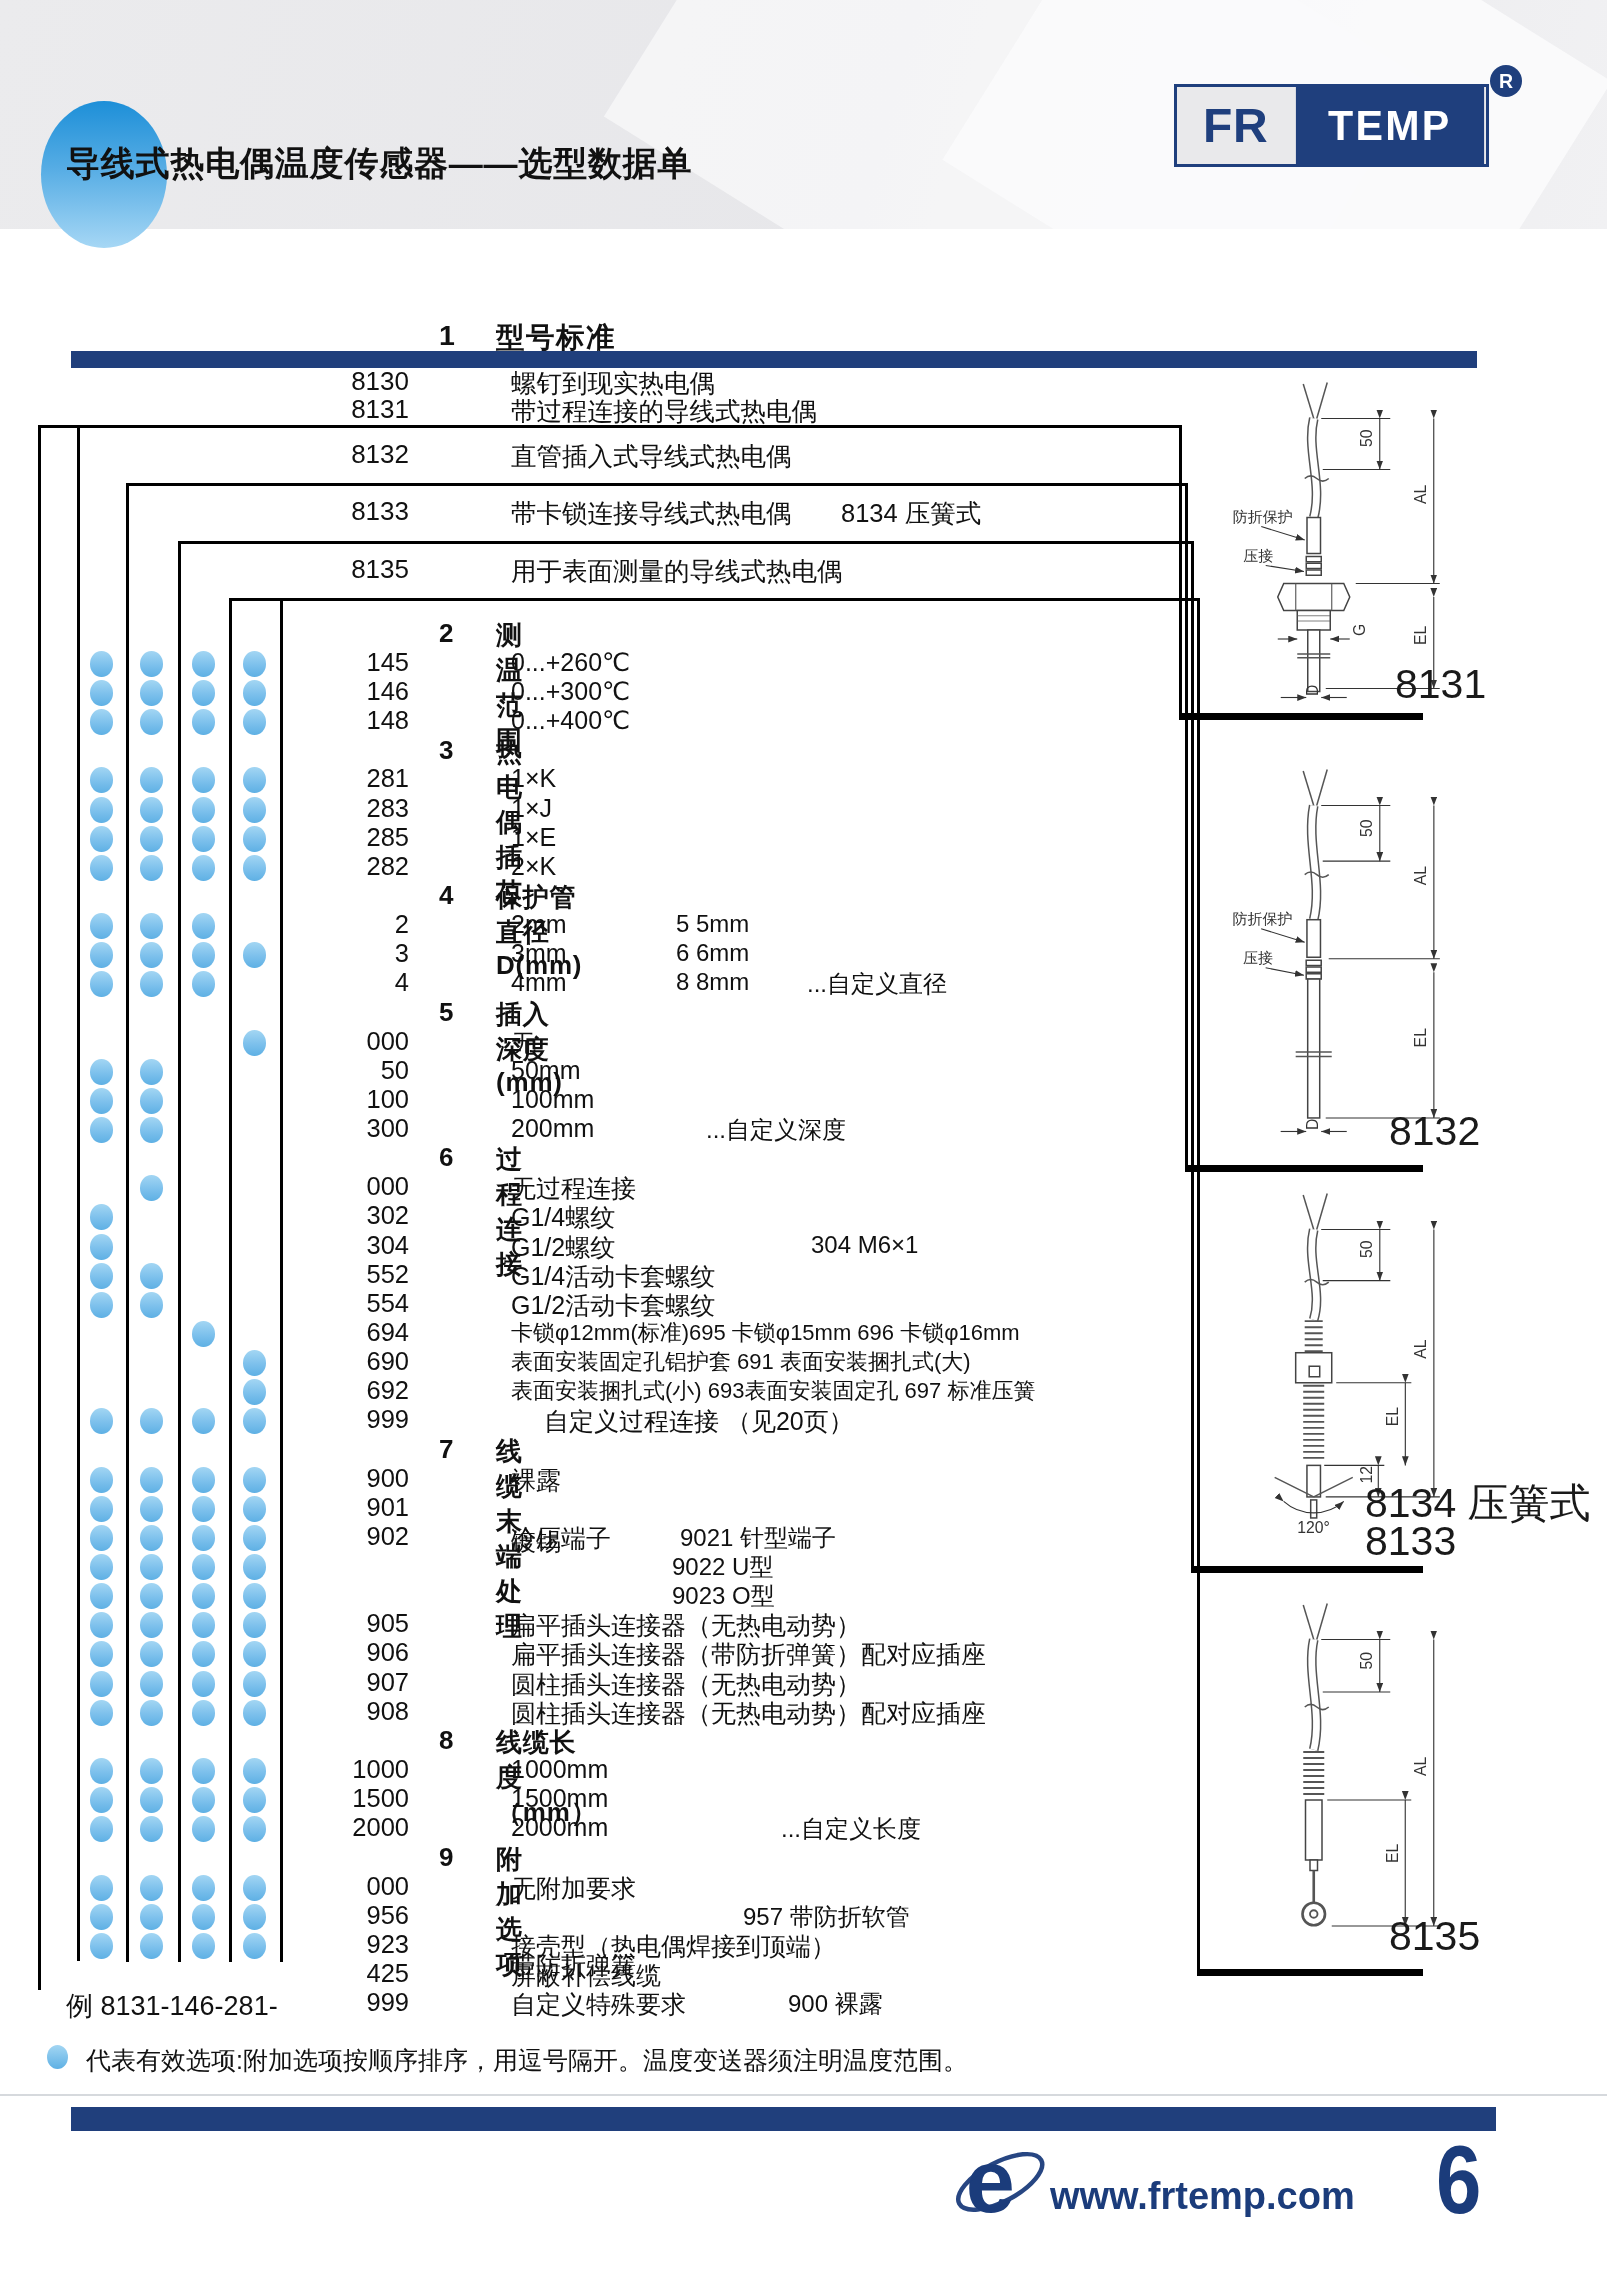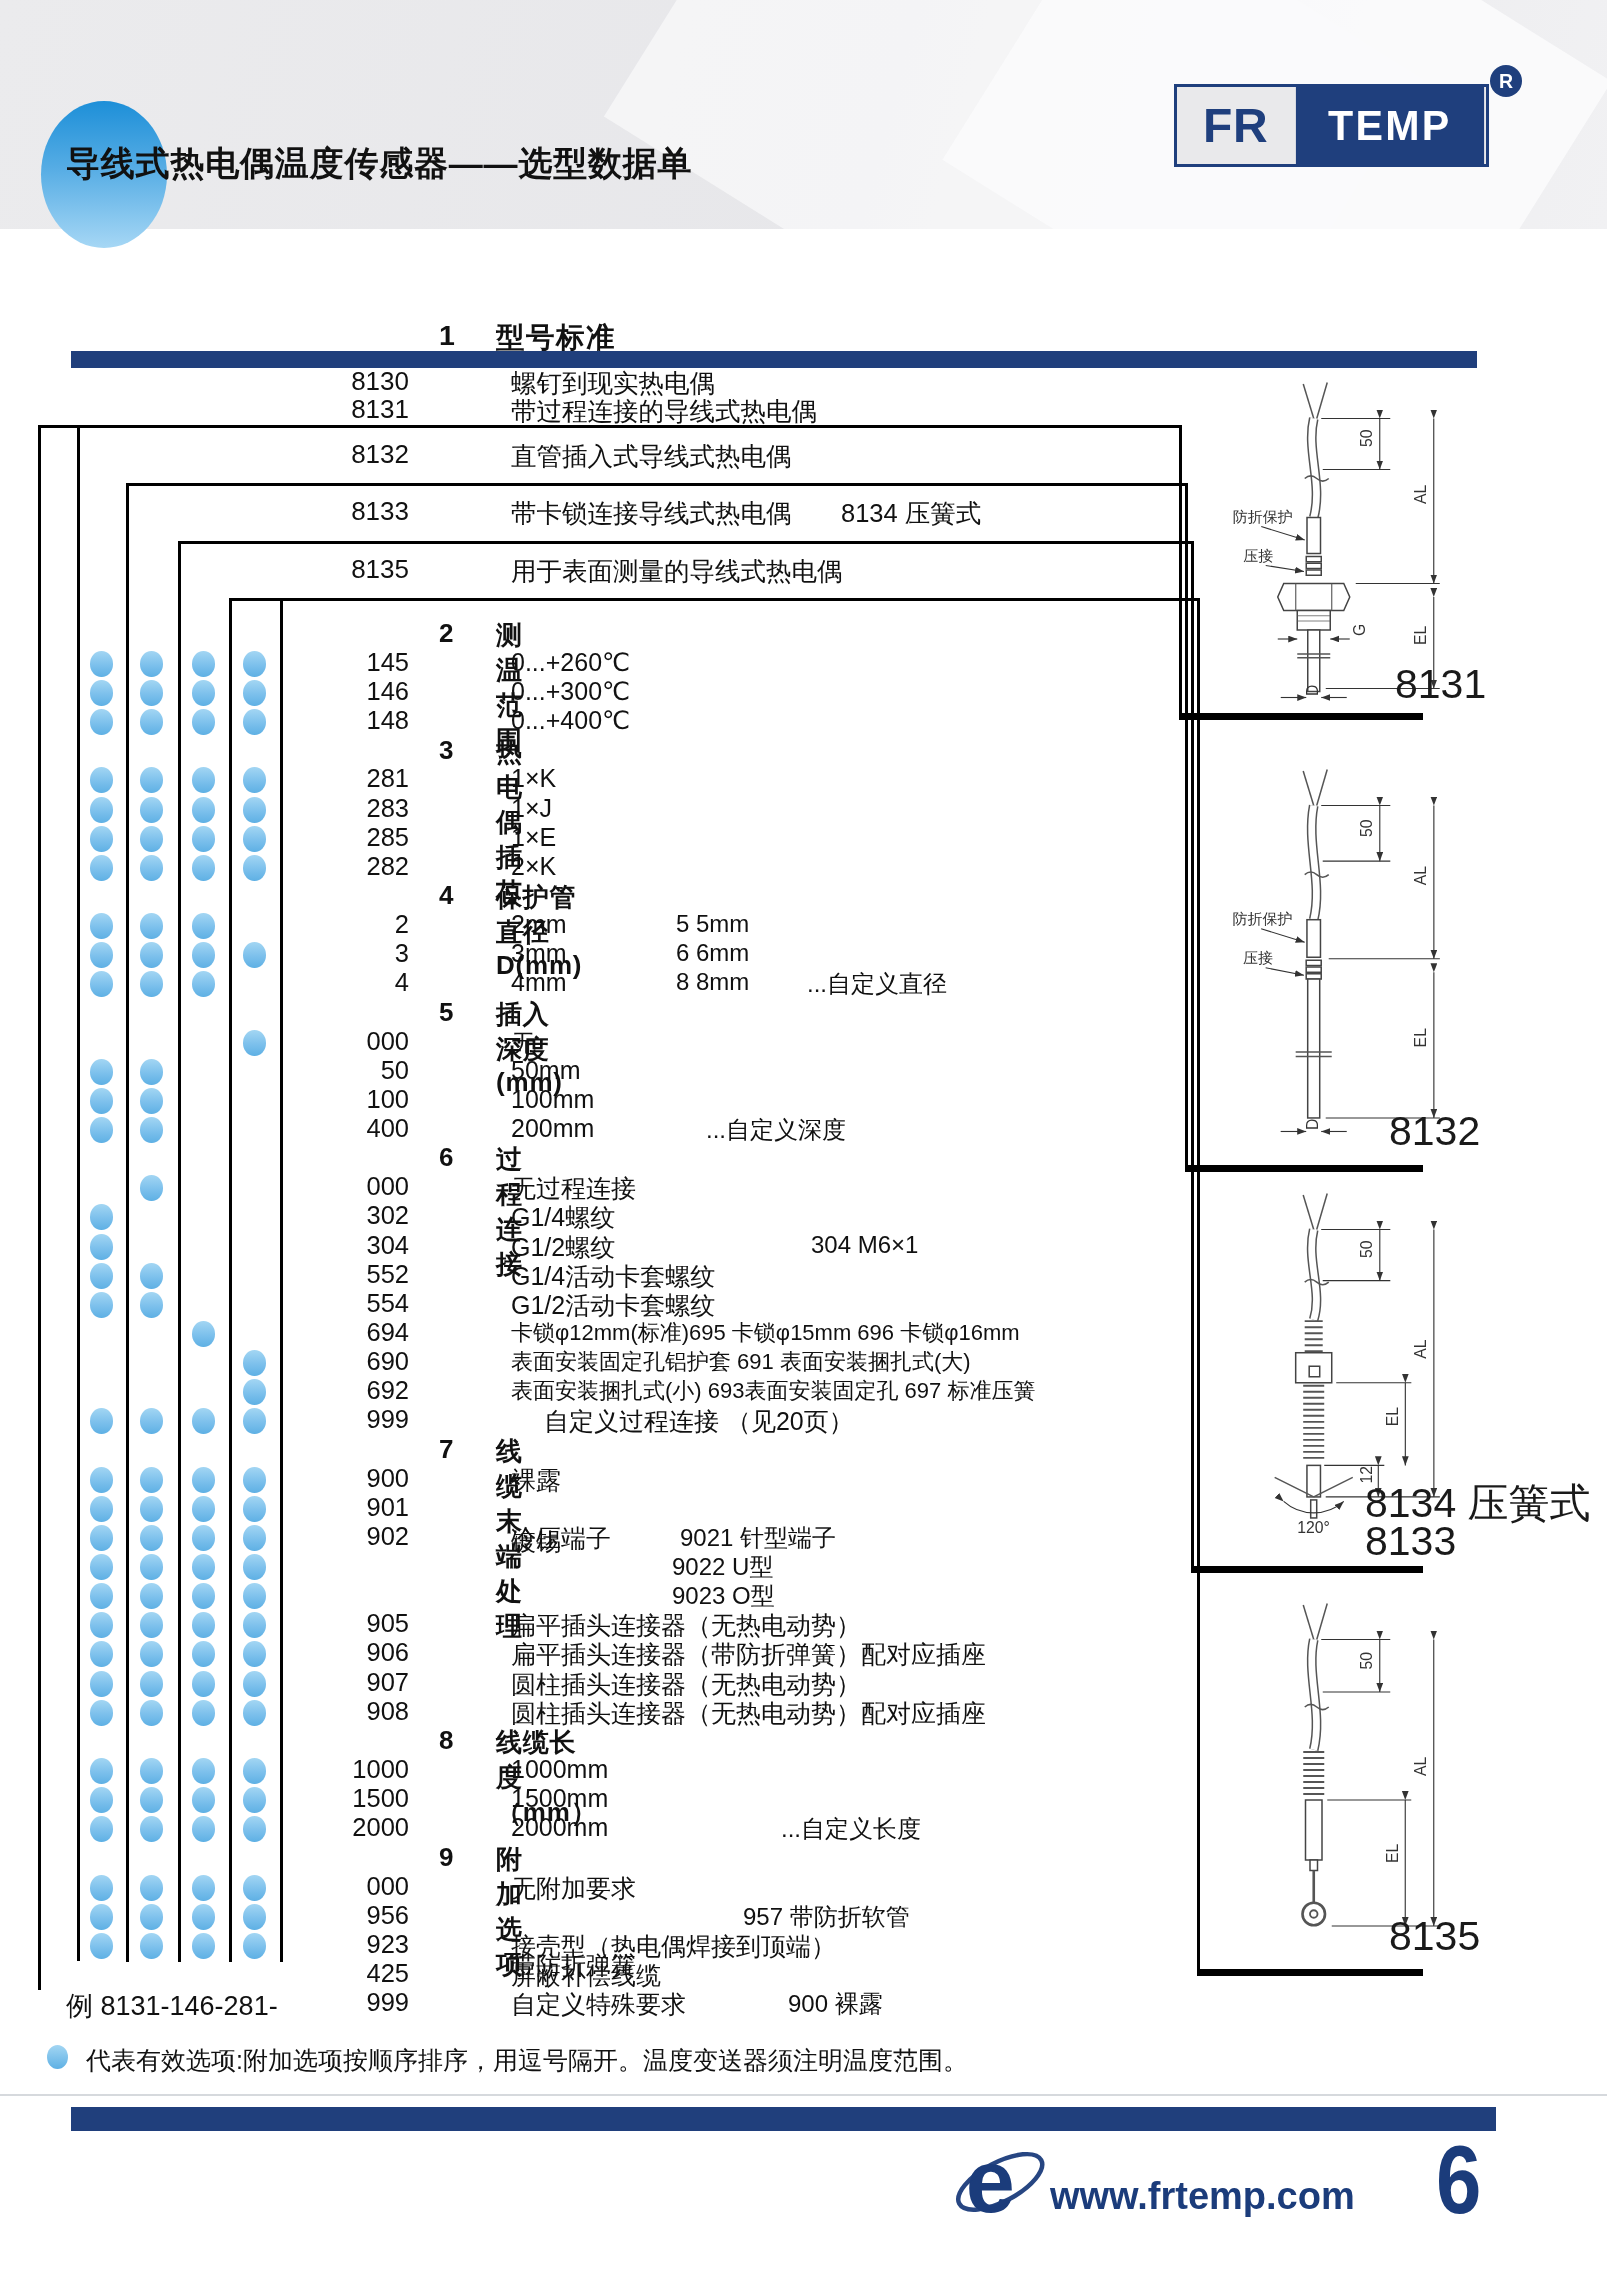--- a/index.html
+++ b/index.html
@@ -266,21 +266,21 @@
       <div class="x2" style="left:676px;top:968px;">8   8mm</div>
       <div class="x2" style="left:807px;top:968px;">...自定义直径</div>
       <div class="secnum" style="top:997px;">5</div>
       <div class="sectitle" style="top:997px;">插入深度(mm)</div>
       <div class="code" style="top:1027px;">000</div>
       <div class="desc" style="top:1027px;">无</div>
       <div class="code" style="top:1056px;">50</div>
       <div class="desc" style="top:1056px;">50mm</div>
       <div class="code" style="top:1085px;">100</div>
       <div class="desc" style="top:1085px;">100mm</div>
-      <div class="code" style="top:1114px;">400</div>
+      <div class="code" style="top:1114px;">300</div>
       <div class="desc" style="top:1114px;">200mm</div>
       <div class="x2" style="left:706px;top:1114px;">...自定义深度</div>
       <div class="secnum" style="top:1142px;">6</div>
       <div class="sectitle" style="top:1142px;">过程连接</div>
       <div class="code" style="top:1172px;">000</div>
       <div class="desc" style="top:1172px;">无过程连接</div>
       <div class="code" style="top:1201px;">302</div>
       <div class="desc" style="top:1201px;">G1/4螺纹</div>
       <div class="code" style="top:1231px;">304</div>
       <div class="desc" style="top:1231px;">G1/2螺纹</div>

